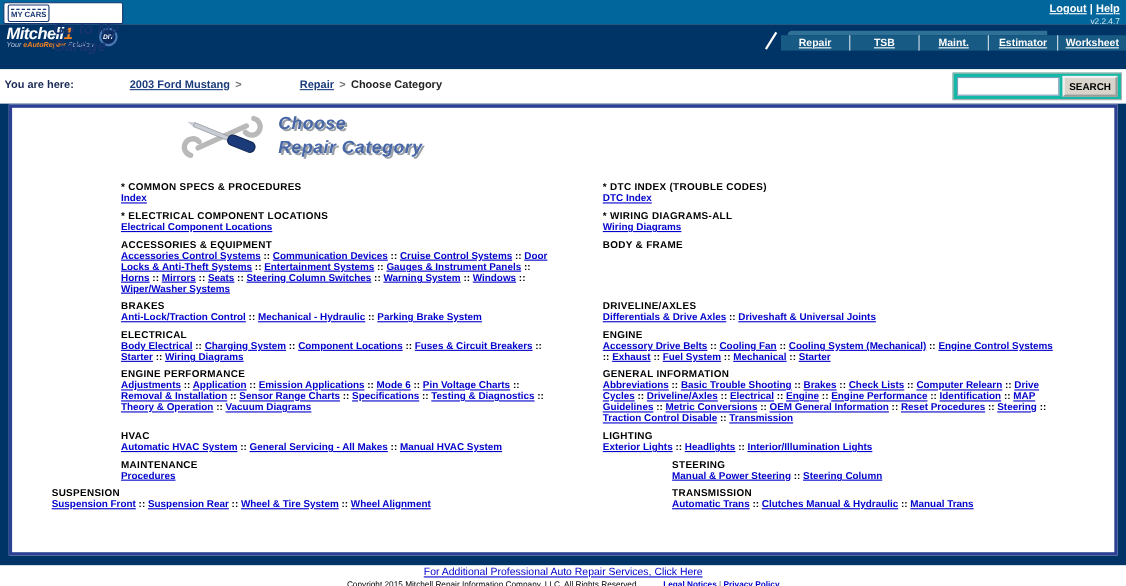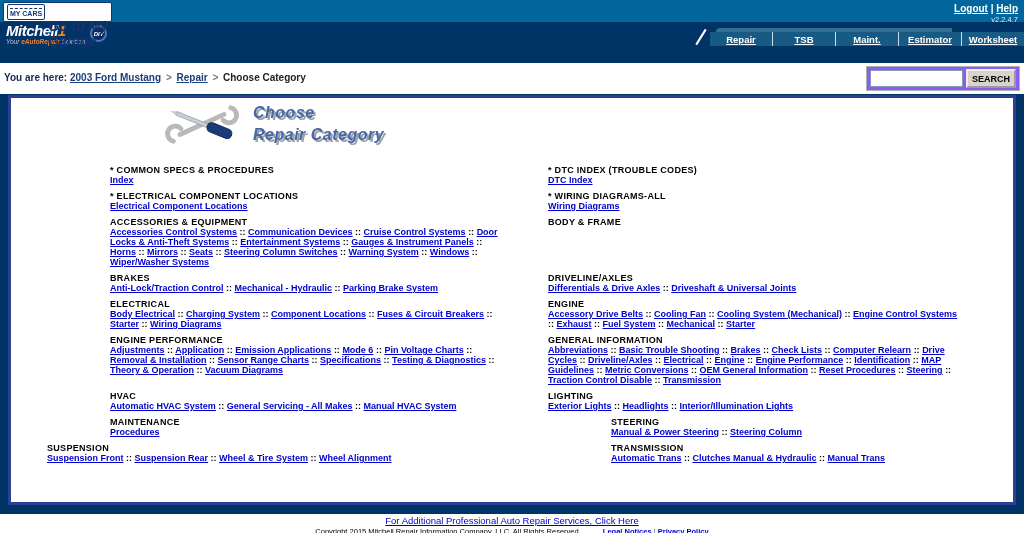--- a/index.html
+++ b/index.html
@@ -37,25 +37,25 @@
     background: #2e7096; border-radius: 4px 0 0 0; }
   .tab-slash { position: absolute; left: 10px; top: 0; width: 2px; height: 18px; background: #fff; transform: rotate(32deg); }
   .tabs-row { position: absolute; top: 4px; left: 20px; right: 0; bottom: 0; background: #175a84; display: flex; }
   .tab { flex: 1; display: flex; align-items: center; justify-content: center; border-left: 1px solid #cfdde8; }
   .tab:first-child { border-left: none; }
   .tab a { color: #fff; font-size: 9.5px; font-weight: bold; text-decoration: underline; white-space: nowrap; }
 
   
   .crumb-row { height: 31px; background: #fff; position: relative; }
   .breadcrumb { position: absolute; left: 4px; top: 9px; font-size: 10px; font-weight: bold; color: #1a2a55; }
-  .breadcrumb a { color: #1b3c7a; text-decoration: underline; }
+  .breadcrumb a { color: #1b3c7a; text-decoration: underline; margin-left: 48px; }
   .breadcrumb .sep { color: #777; margin: 0 2px; }
   .breadcrumb .current { color: #222; }
   .search-panel { position: absolute; right: 4px; top: 3px; width: 154px; height: 25px;
-    border: 1px solid #b0b0b0; background: #8b5cf6; display: flex; align-items: center; padding: 2px 3px; gap: 3px; z-index: 5; }
+    border: 1px solid #b0b0b0; background: #14b8a6; display: flex; align-items: center; padding: 2px 3px; gap: 3px; z-index: 5; }
   .search-input { flex: 1; height: 17px; border: 1px solid #7f9db9; font-size: 10px; padding: 0 2px; min-width: 0; font-family: "Liberation Sans", sans-serif; }
   .search-btn { height: 19px; background: #d8d4cc; border: 2px outset #efefef; font-size: 9px;
     font-weight: bold; font-family: "Liberation Sans", sans-serif; padding: 0 4px; color: #000; }
 
   
   .main { height: 420px; background: #003366; padding: 1px 8px 9px; }
   .panel { background: #fff; border: 3px solid #2b3f94; height: 100%; position: relative; overflow: hidden; }
 
   .title-area { position: absolute; left: 152px; top: 4px; display: flex; align-items: flex-start; gap: 10px; }
   .tools-icon { width: 80px; height: 44px; }

